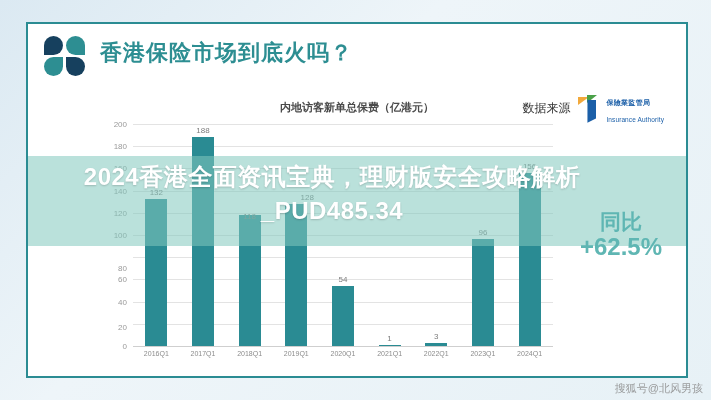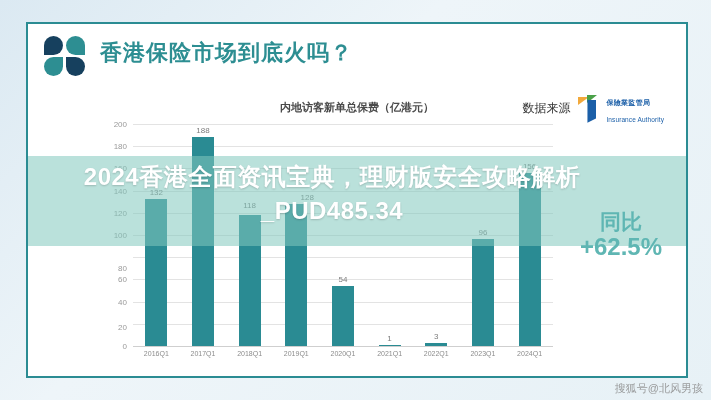--- a/index.html
+++ b/index.html
@@ -255,21 +255,21 @@
     <div class="bars" id="bar-layer">
         <div class="barwrap">
           <div class="barval" style="bottom: 148.52px;">132</div>
           <div class="bar" style="height: 146.52px;"></div>
         </div>
         <div class="barwrap">
           <div class="barval" style="bottom: 210.68px;">188</div>
           <div class="bar" style="height: 208.68px;"></div>
         </div>
         <div class="barwrap">
-          <div class="barval" style="bottom: 136px;">118</div>
+          <div class="barval" style="bottom: 125px;">118</div>
           <div class="bar" style="height: 130.98px;"></div>
         </div>
         <div class="barwrap">
           <div class="barval" style="bottom: 144.08px; margin-left: 11px;">128</div>
           <div class="bar" style="height: 142.08px;"></div>
         </div>
         <div class="barwrap">
           <div class="barval" style="bottom: 61.94px;">54</div>
           <div class="bar" style="height: 59.94px;"></div>
         </div>

